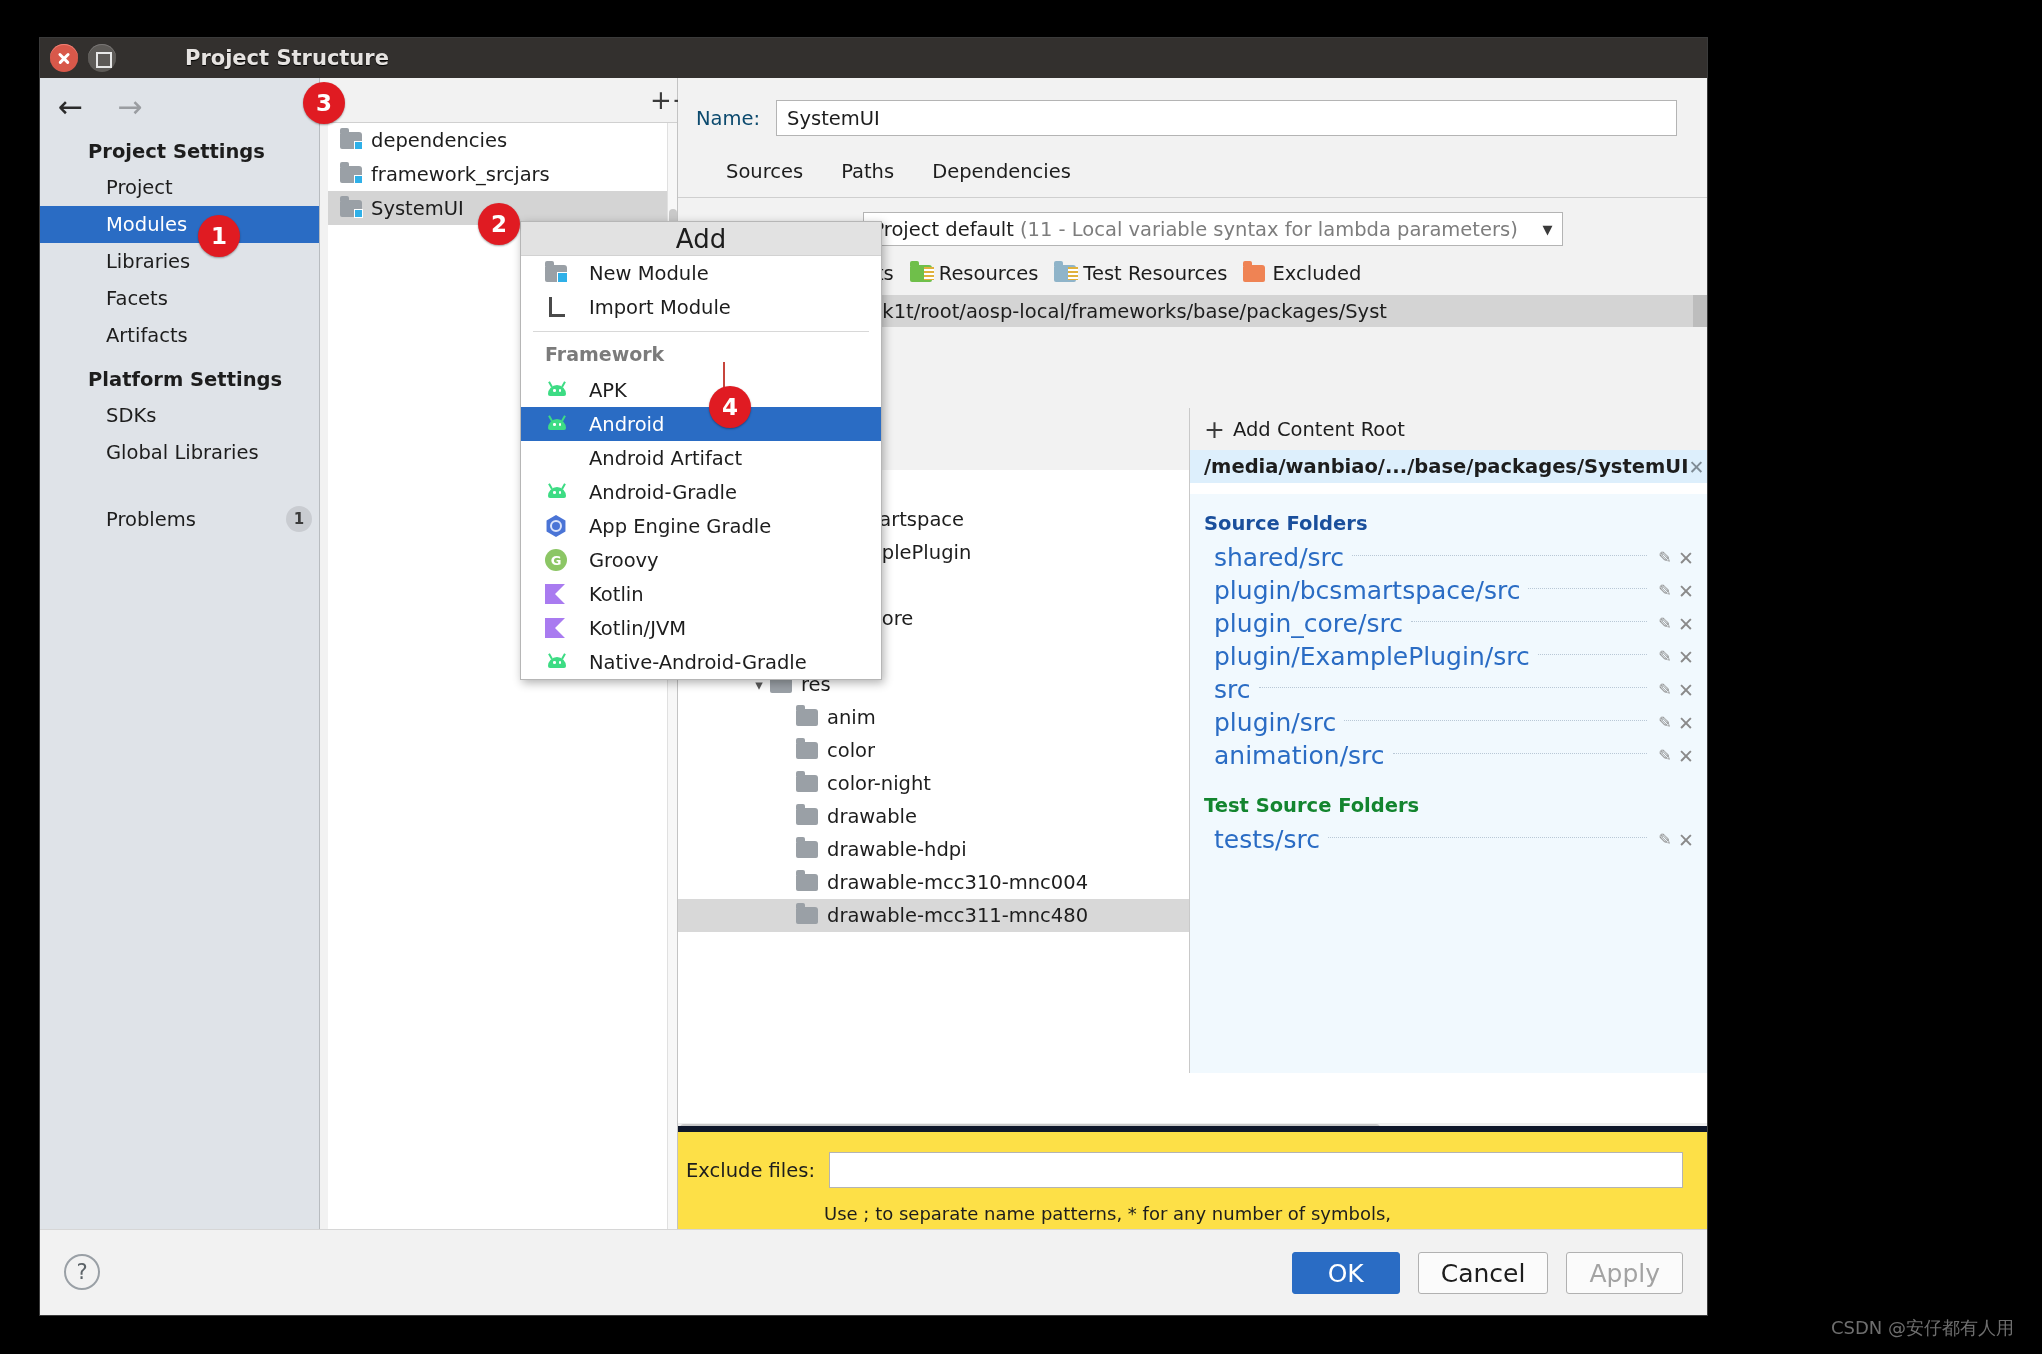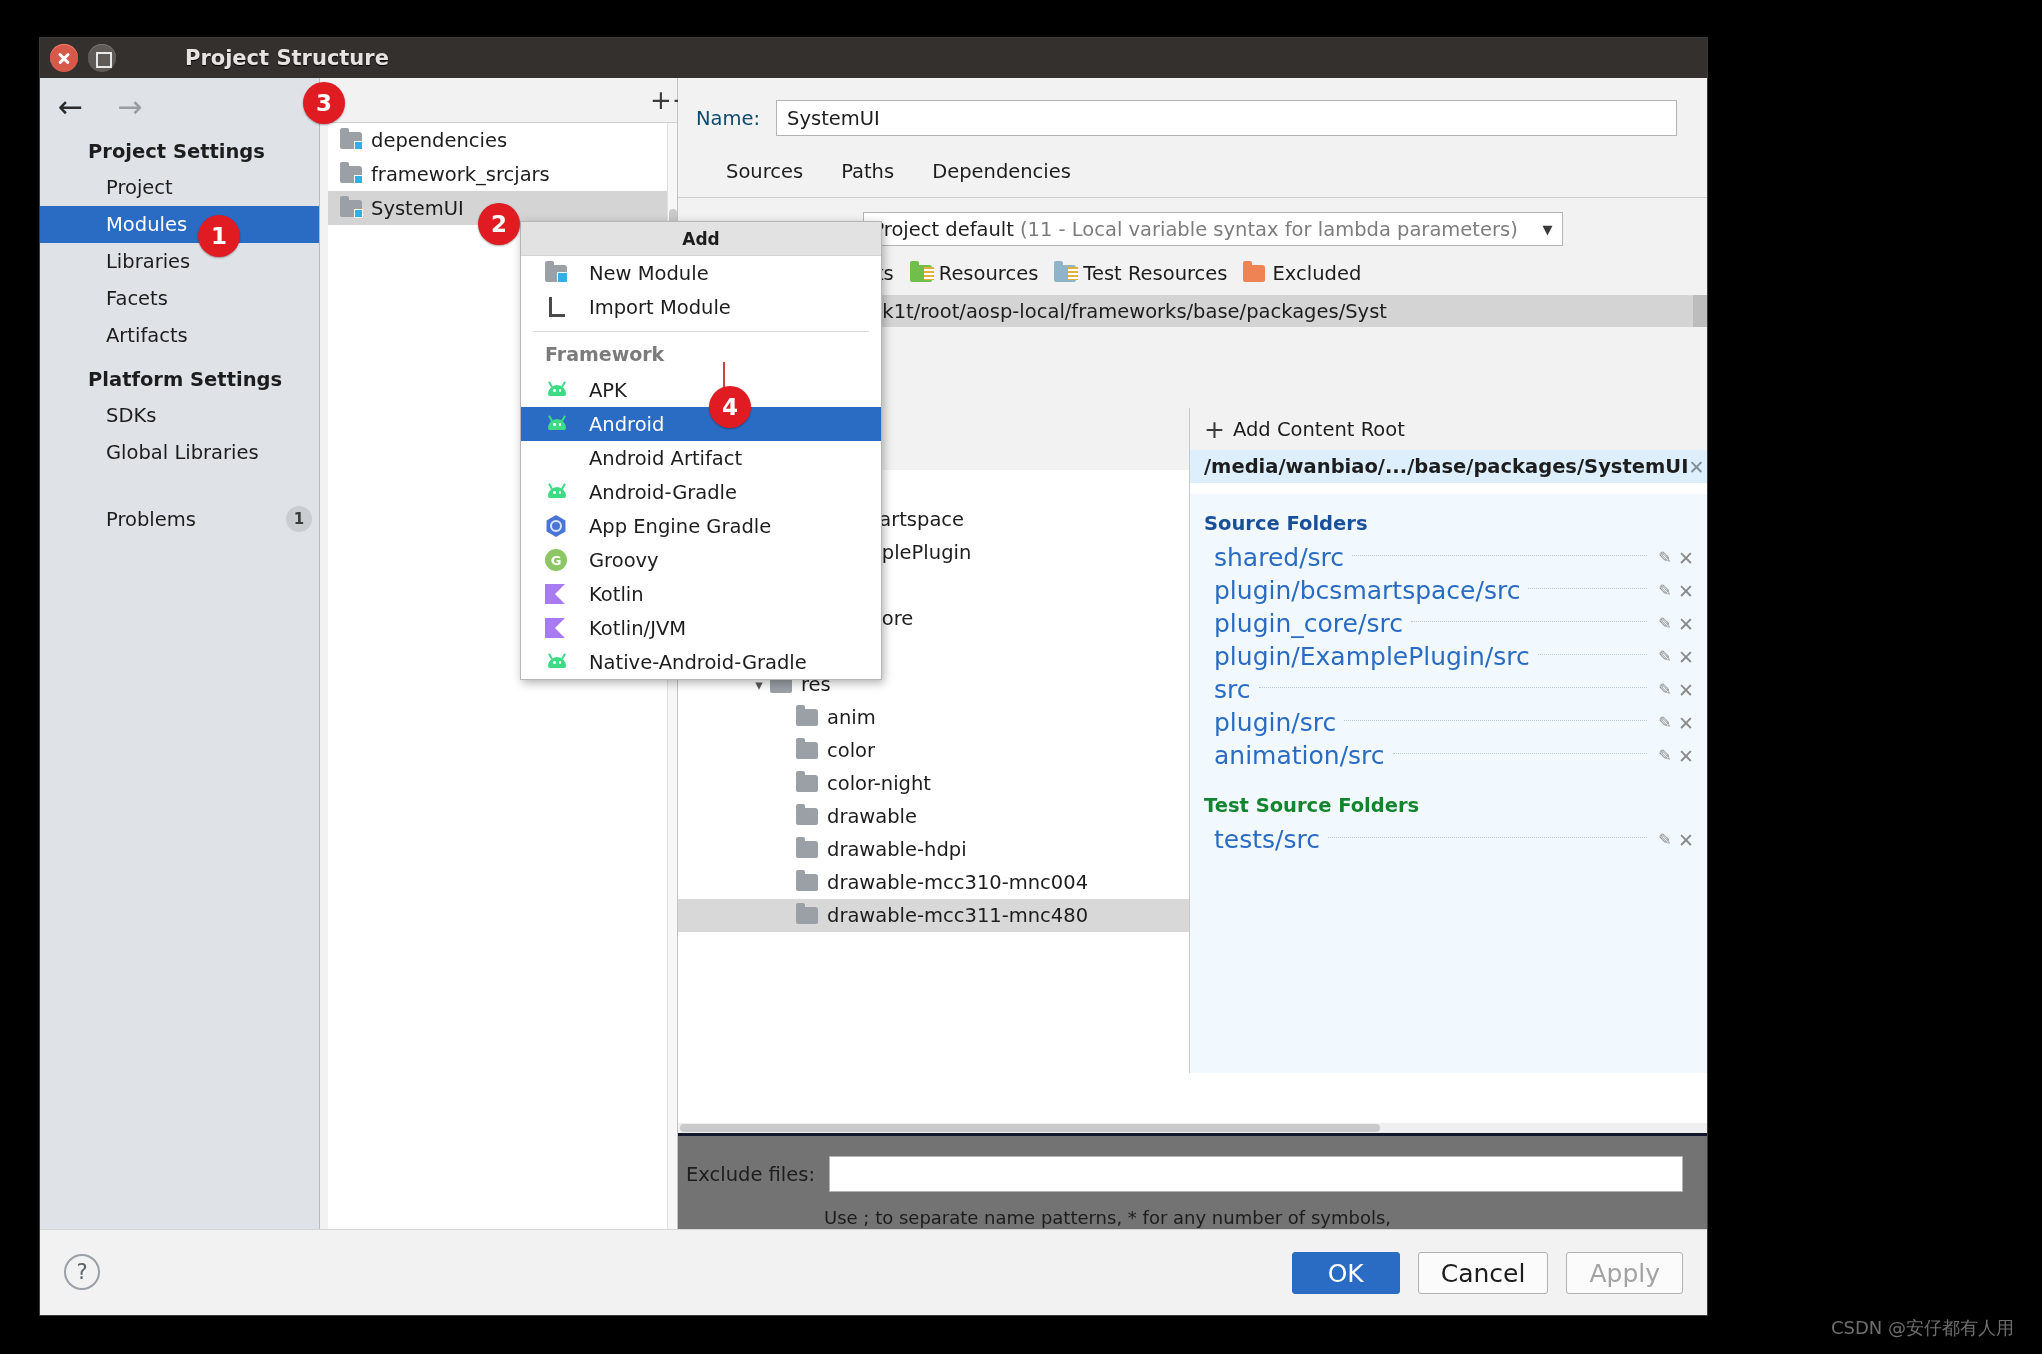--- a/index.html
+++ b/index.html
@@ -124,21 +124,21 @@
   .tnode { display:flex; align-items:center; height:33px; }
   .tnode.sel { background:#d8d8d8; }
   .twist { width:22px; text-align:center; color:#5a5a5a; font-size:15px; flex:none; }
   .tfolder { width:22px;height:17px;margin-right:9px;flex:none;background:#9aa0a6;border-radius:2px 3px 2px 2px;position:relative; }
   .tfolder:before{content:"";position:absolute;left:0;top:-4px;width:9px;height:5px;background:inherit;border-radius:2px 2px 0 0;}
   .tfolder.blue{background:#6ec6ea;}
   #treescroll{position:absolute;left:0;right:0;bottom:0;height:10px;background:#efefef;}
   #treescroll .thumb{position:absolute;left:2px;top:1px;width:700px;height:8px;background:#c9c9c9;border-radius:4px;}
 
   
-  #excludewrap { position:absolute; left:0; right:0; bottom:0; height:182px; background:#737373; border-top:3px solid #0f172a; }
+  #excludewrap { position:absolute; left:0; right:0; bottom:7px; height:182px; background:#fde047; border-top:6px solid #0f172a; }
   #excluderow { display:flex; align-items:center; padding:20px 24px 0 8px; }
   #excluderow .lbl { font-size:19.5px; color:#1d1d1d; margin-right:14px; }
   #excludeinput { flex:1; height:36px; background:#fff; border:1px solid #b4b4b4; }
   #excludehelp { padding:12px 0 0 146px; font-size:18px; color:#1d1d1d; line-height:1.55; }
 
   
   #inspector {
     position:absolute; right:0; top:330px; width:518px; bottom:242px;
     background:#fff; border-left:1px solid #c9c9c9; z-index:6;
   }
@@ -159,21 +159,21 @@
   .insp-x { width:22px; text-align:center; color:#8a8a8a; font-size:19px; }
   #insp-close { color:#7f8c96; font-size:19px; }
 
   
   #ctxmenu {
     position:absolute; left:480px; top:183px; width:362px;
     background:#fff; border:1px solid #b6b6b6;
     box-shadow:2px 3px 9px rgba(0,0,0,.30); z-index:30;
   }
   #ctxhead { height:34px; background:#e2e2e2; display:flex; align-items:center; justify-content:center;
-             font-size:17px; color:#1d1d1d; border-bottom:1px solid #d2d2d2;font-weight:bold; }
+             font-size:26px; color:#1d1d1d; border-bottom:1px solid #d2d2d2; }
   .mi { display:flex; align-items:center; height:34px; padding-left:24px; font-size:19.5px; color:#1d1d1d; }
   .mi.hl { background:#2a6cc4; color:#fff; }
   .mi .ico { width:44px; flex:none; display:flex; align-items:center; }
   .mi-sep { height:1px; background:#d8d8d8; margin:7px 12px; }
   .mi-group { font-size:19px; font-weight:bold; color:#7b7b7b; padding:4px 0 8px 24px; }
   #caret { position:absolute; left:202px; top:140px; width:2px; height:36px; background:#c7453c; }
 
   .ico-newmod{width:22px;height:17px;background:#9aa0a6;border-radius:2px 3px 2px 2px;position:relative;}
   .ico-newmod:before{content:"";position:absolute;left:0;top:-4px;width:9px;height:5px;background:#9aa0a6;border-radius:2px 2px 0 0;}
   .ico-newmod:after{content:"";position:absolute;right:-1px;bottom:-1px;width:9px;height:9px;background:#2fb0e8;border:1px solid #fff;}

